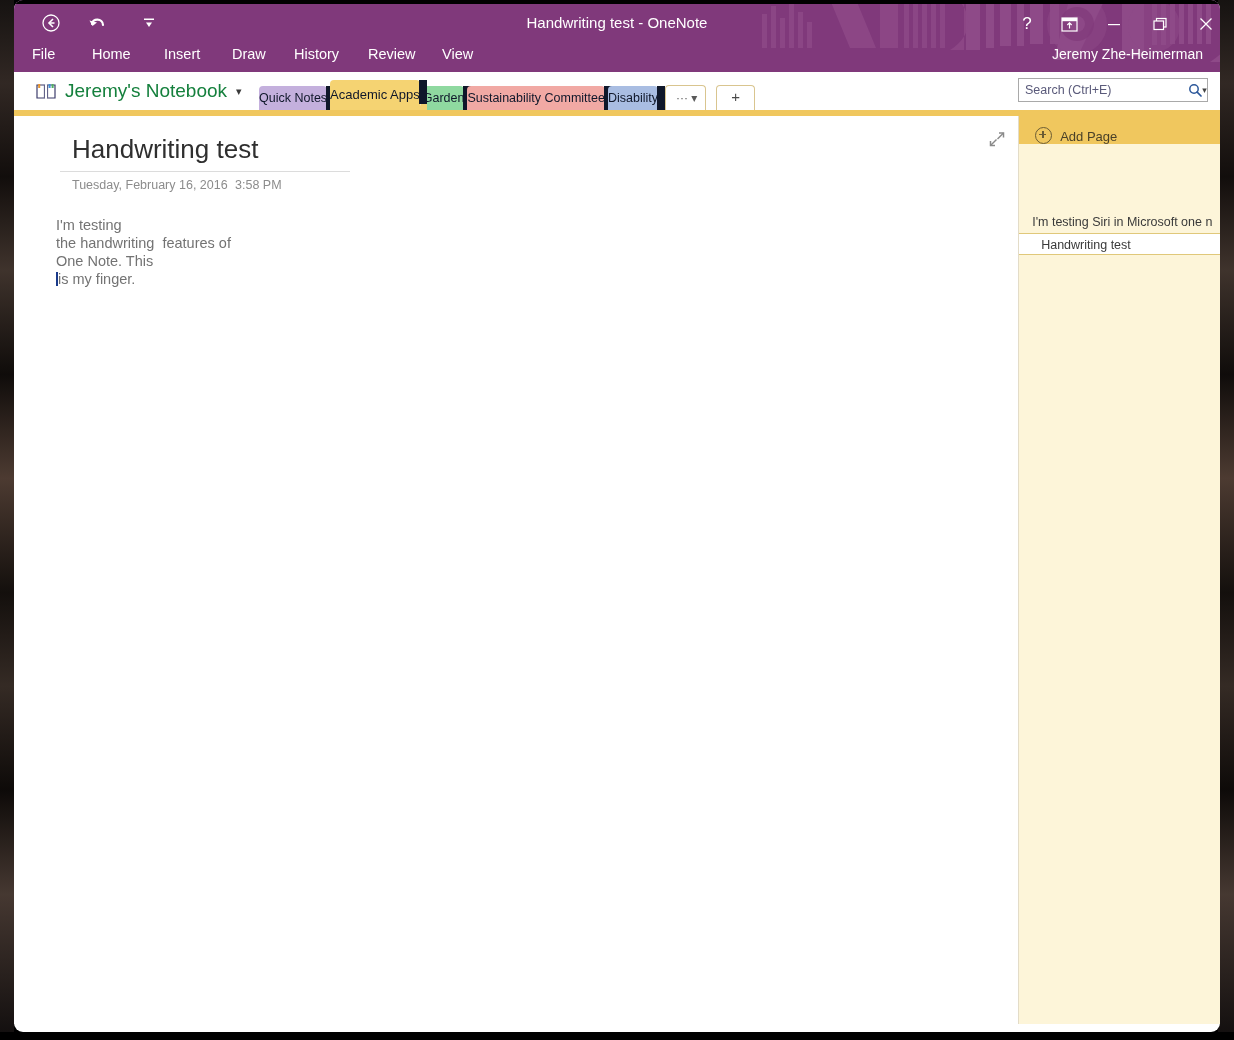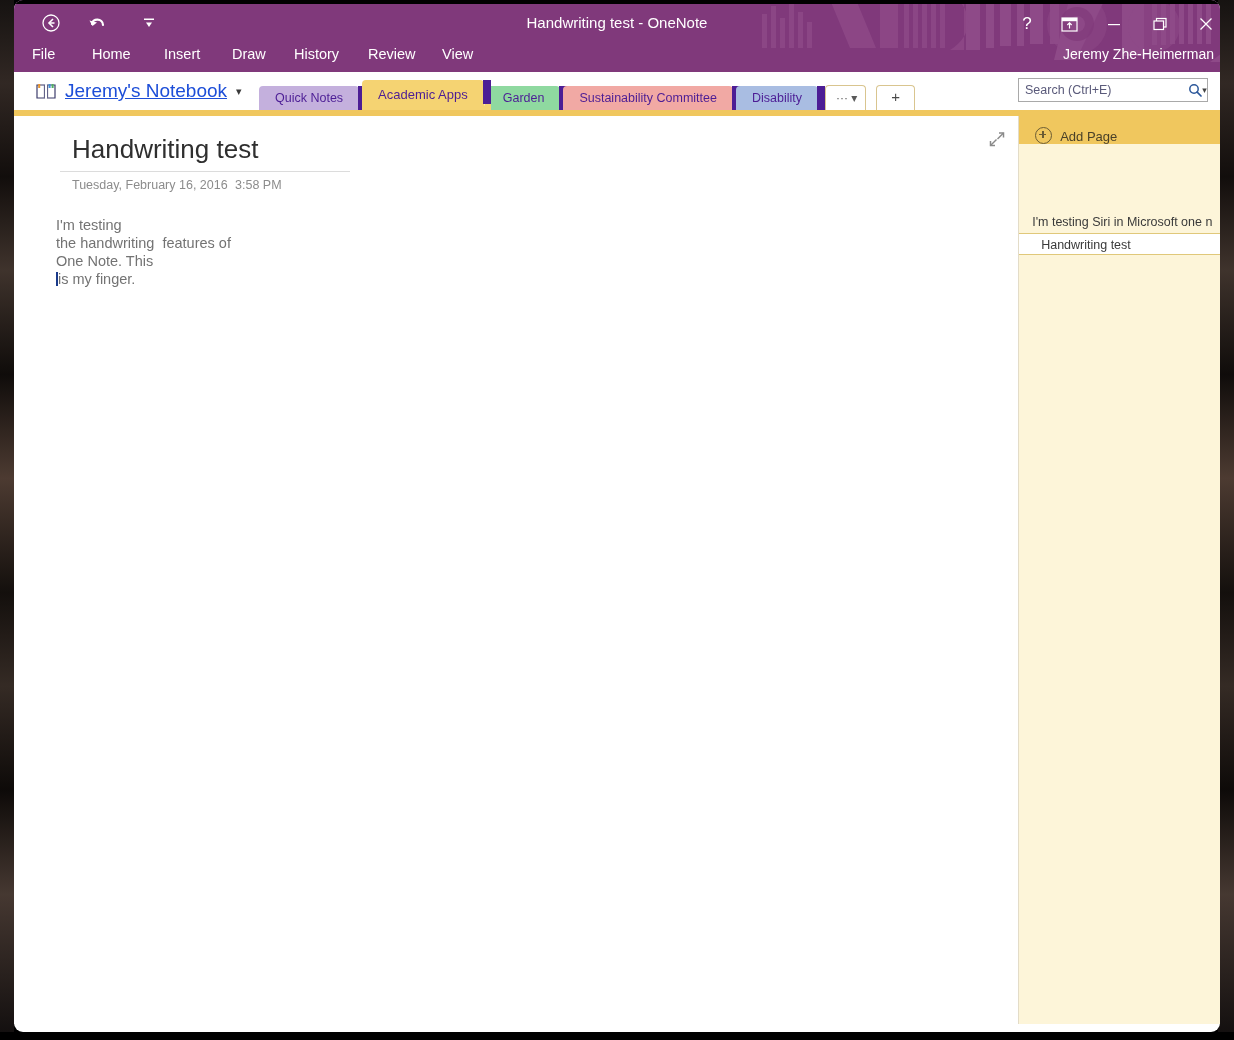--- a/index.html
+++ b/index.html
@@ -93,21 +93,21 @@
     z-index: 4;
   }
   #btn-help      { left: 1000px; width: 26px; font-size: 17px; }
   #btn-ribbon    { left: 1040px; width: 30px; }
   #btn-minimize  { left: 1085px; width: 30px; }
   #btn-maximize  { left: 1131px; width: 30px; }
   #btn-close     { left: 1177px; width: 30px; }
 
   #user-name {
     position: absolute;
-    right: 6px; top: 46px;
+    right: 17px; top: 46px;
     color: #ffffff;
     font-size: 14px;
     z-index: 4;
   }
 
   
   #ribbon-tabs {
     position: absolute;
     left: 18px; top: 44px;
     display: flex;
@@ -135,44 +135,43 @@
     display: flex; align-items: center;
     height: 30px;
   }
   #notebook-icon {
     width: 20px; height: 17px;
     margin-right: 9px;
     position: relative;
   }
   #notebook-name {
     font-size: 19px;
-    color: #1d4ed8;
-    white-space: nowrap;
-    text-decoration: underline;
+    color: #15803d;
+    white-space: nowrap;
   }
   #notebook-caret {
     margin-left: 9px;
     font-size: 11px;
     color: #3b3b3b;
   }
 
   #section-tabs {
     position: absolute;
     left: 245px; top: 8px;
     display: flex;
     align-items: flex-end;
     height: 30px;
   }
   .section-tab {
     position: relative;
     height: 24px;
     line-height: 24px;
-    padding: 0 16px;
+    padding: 0 0;
     font-size: 12.5px;
-    color: #4c1d95;
+    color: #0f172a;
     border-radius: 4px 4px 0 0;
     margin-right: 3px;
     white-space: nowrap;
     box-sizing: border-box;
     transform: skewX(0deg);
   }
   .section-tab::after {
     content: "";
     position: absolute;
     right: -7px; top: 0;

